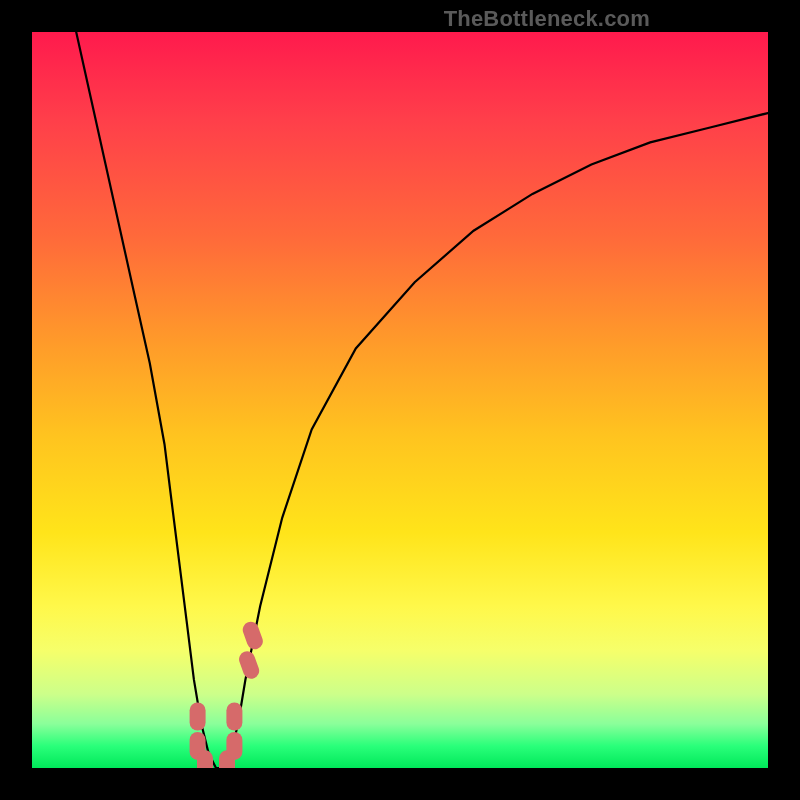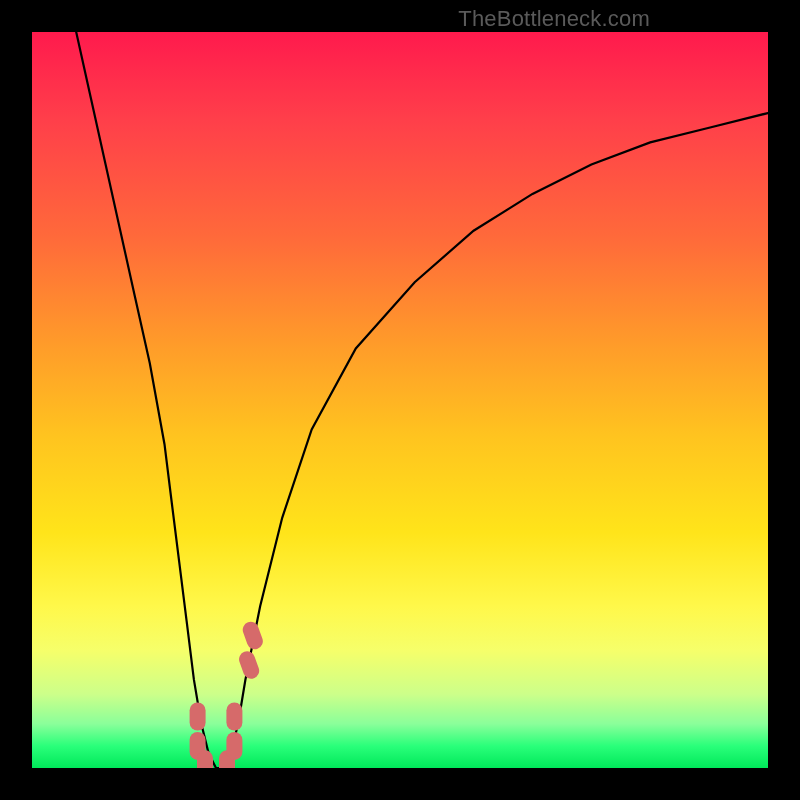--- a/index.html
+++ b/index.html
@@ -10,20 +10,21 @@
     background: #000;
     overflow: hidden;
   }
   .frame {
     position: absolute;
     left: 0;
     top: 0;
     width: 660px;
     height: 800px;
     background: #000;
+    font-weight: bold;
   }
   .plot-area {
     position: absolute;
     left: 32px;
     top: 32px;
     width: 736px;
     height: 736px;
     background: linear-gradient(to bottom,
       #ff1a4d 0%,
       #ff3f4a 12%,

